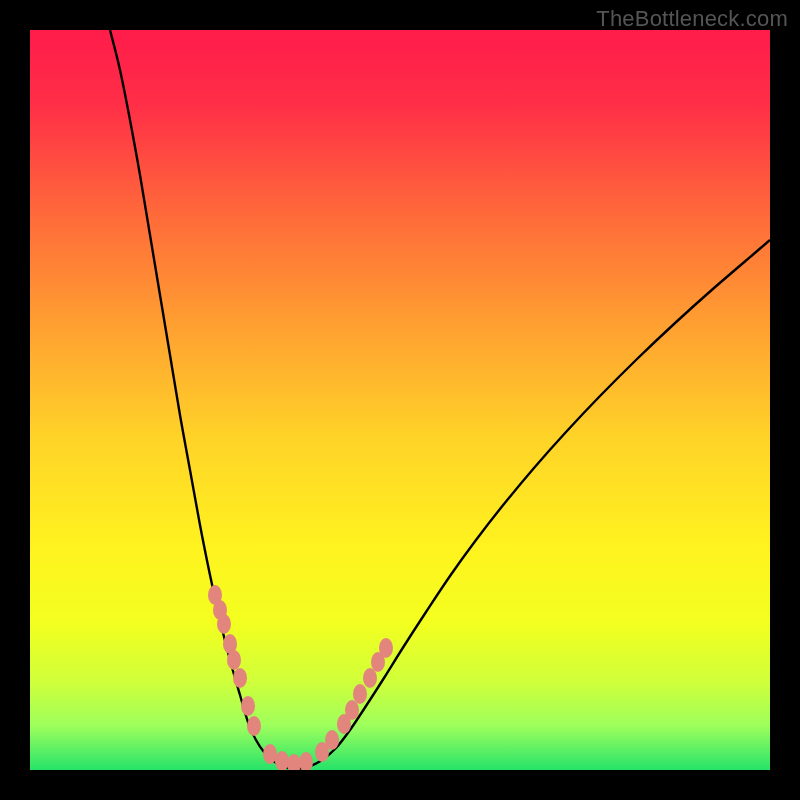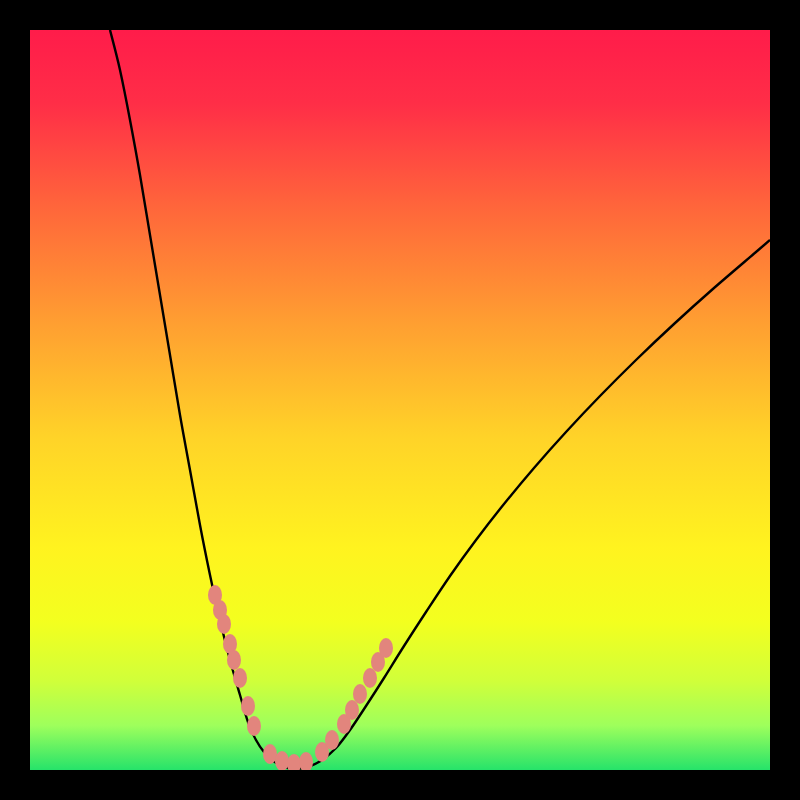--- a/index.html
+++ b/index.html
@@ -50,20 +50,21 @@
     font-weight: 500;
     letter-spacing: 0.2px;
     user-select: none;
   }
 </style>
 </head>
 <body>
 
 <div class="frame">
 
+  <div class="watermark">TheBottleneck.com</div>
 
   <div class="plot">
 
     <svg class="gradient" viewBox="0 0 740 740" preserveAspectRatio="none">
       <defs>
         <linearGradient id="bg" x1="0" y1="0" x2="0" y2="1">
         <stop offset="0%" stop-color="#ff1c4a"></stop>
             <stop offset="10%" stop-color="#ff2e47"></stop>
             <stop offset="25%" stop-color="#ff6a3a"></stop>
             <stop offset="40%" stop-color="#ffa031"></stop>

